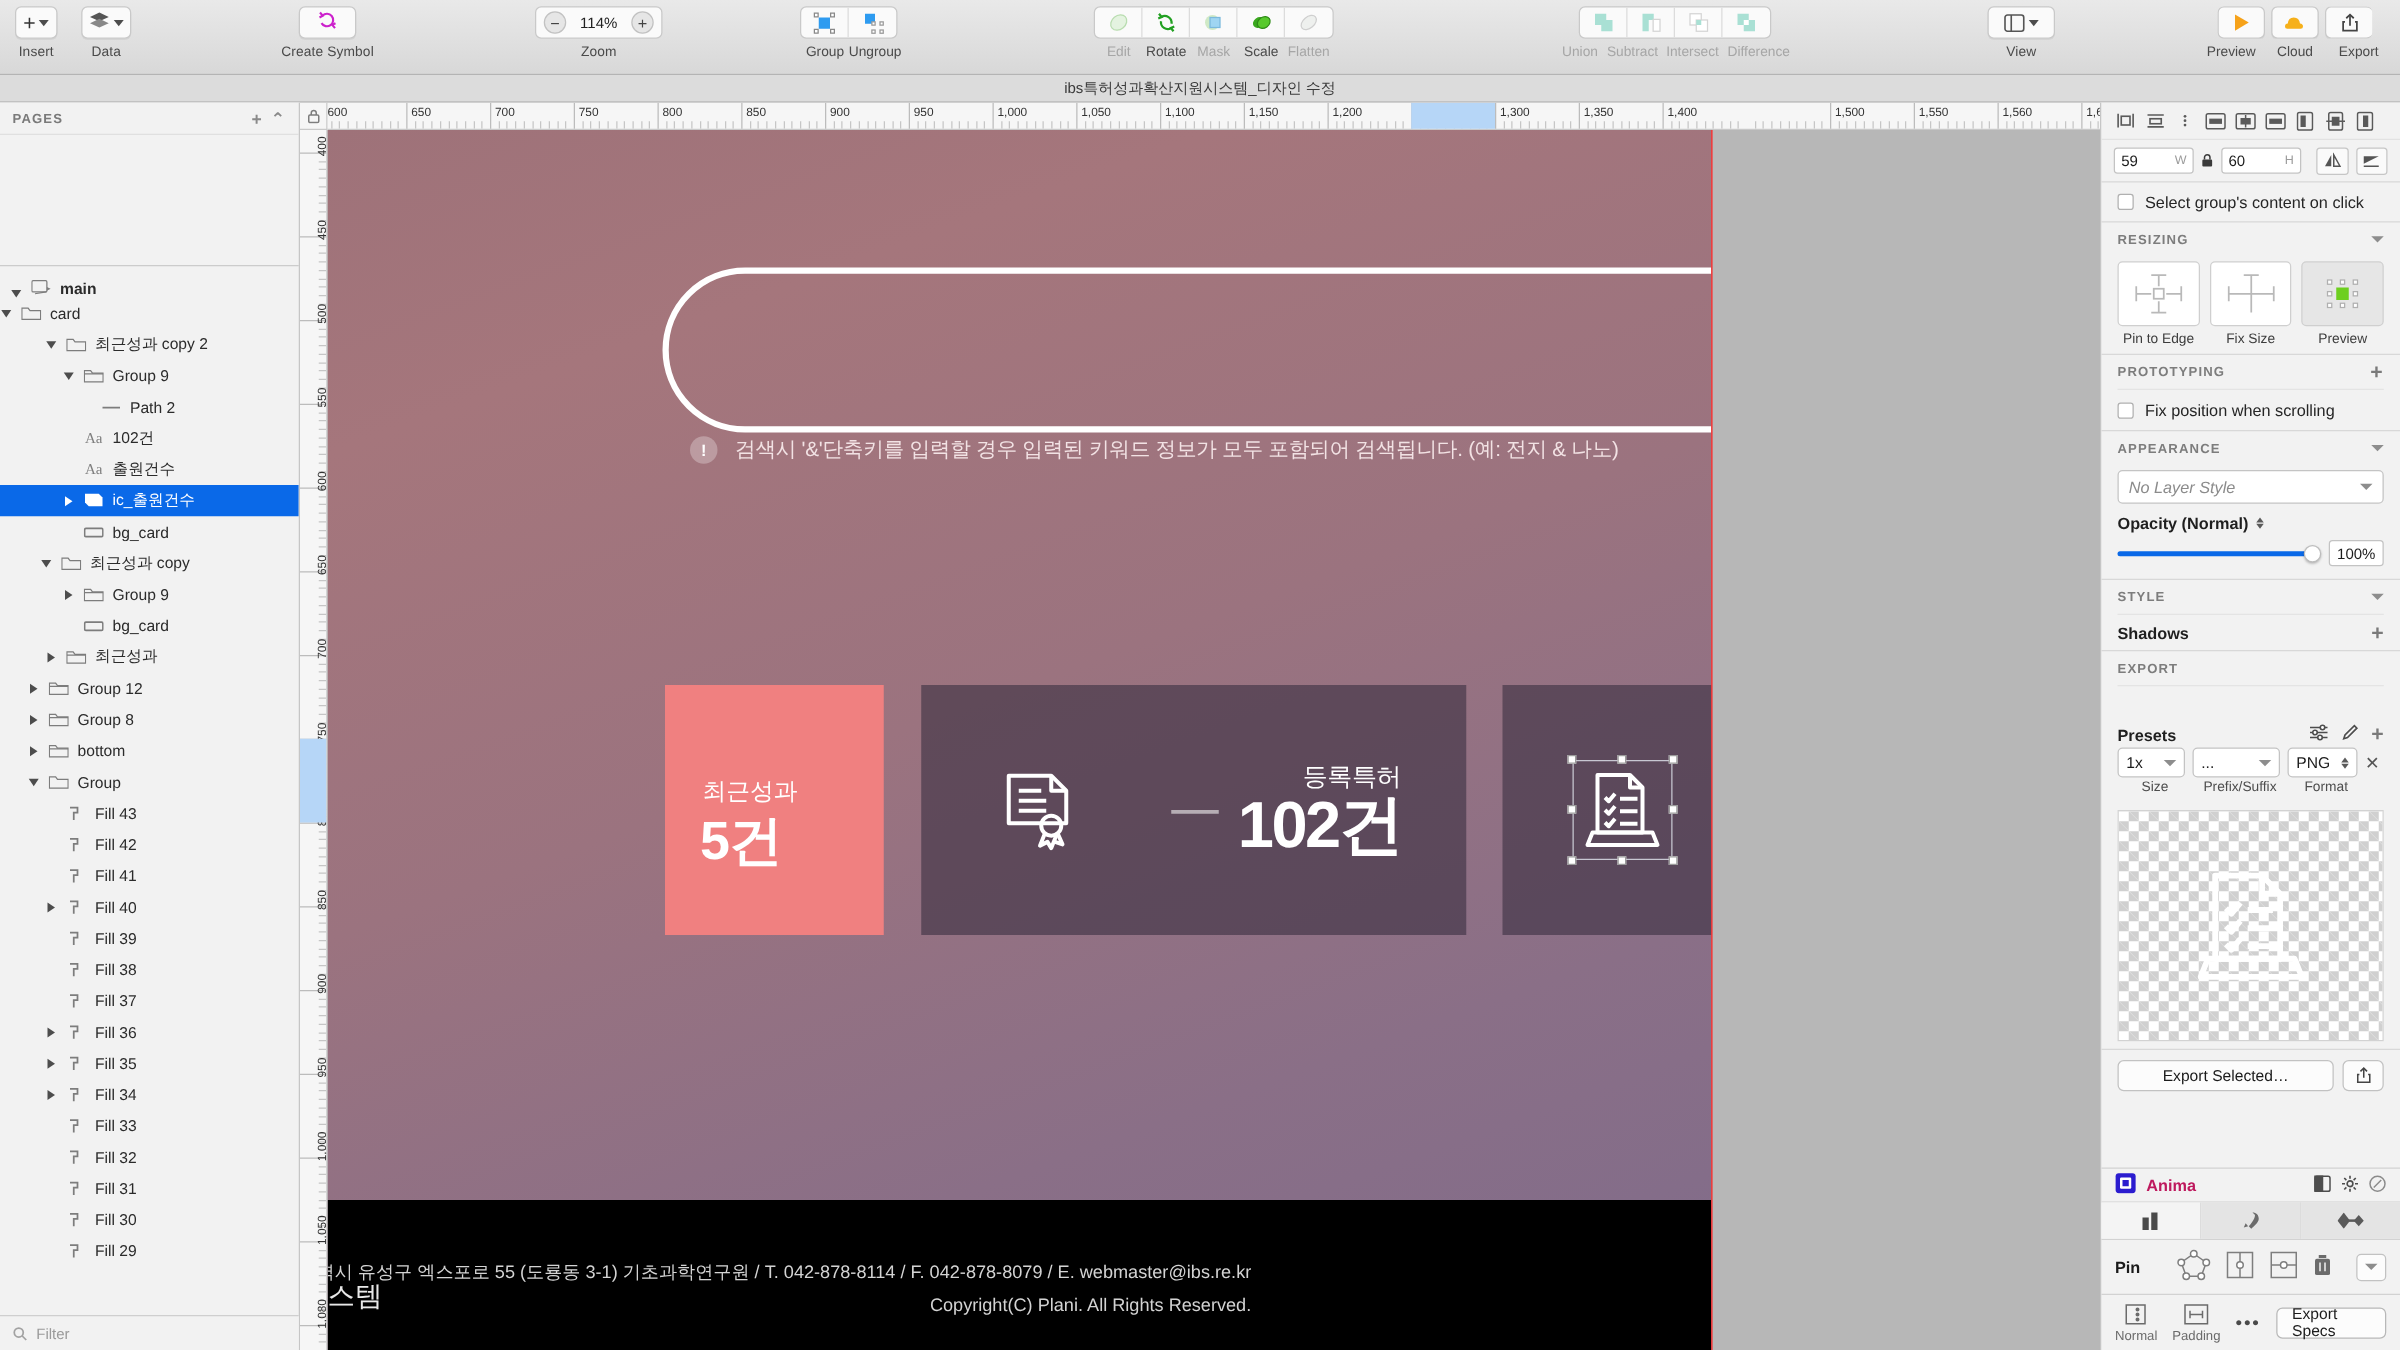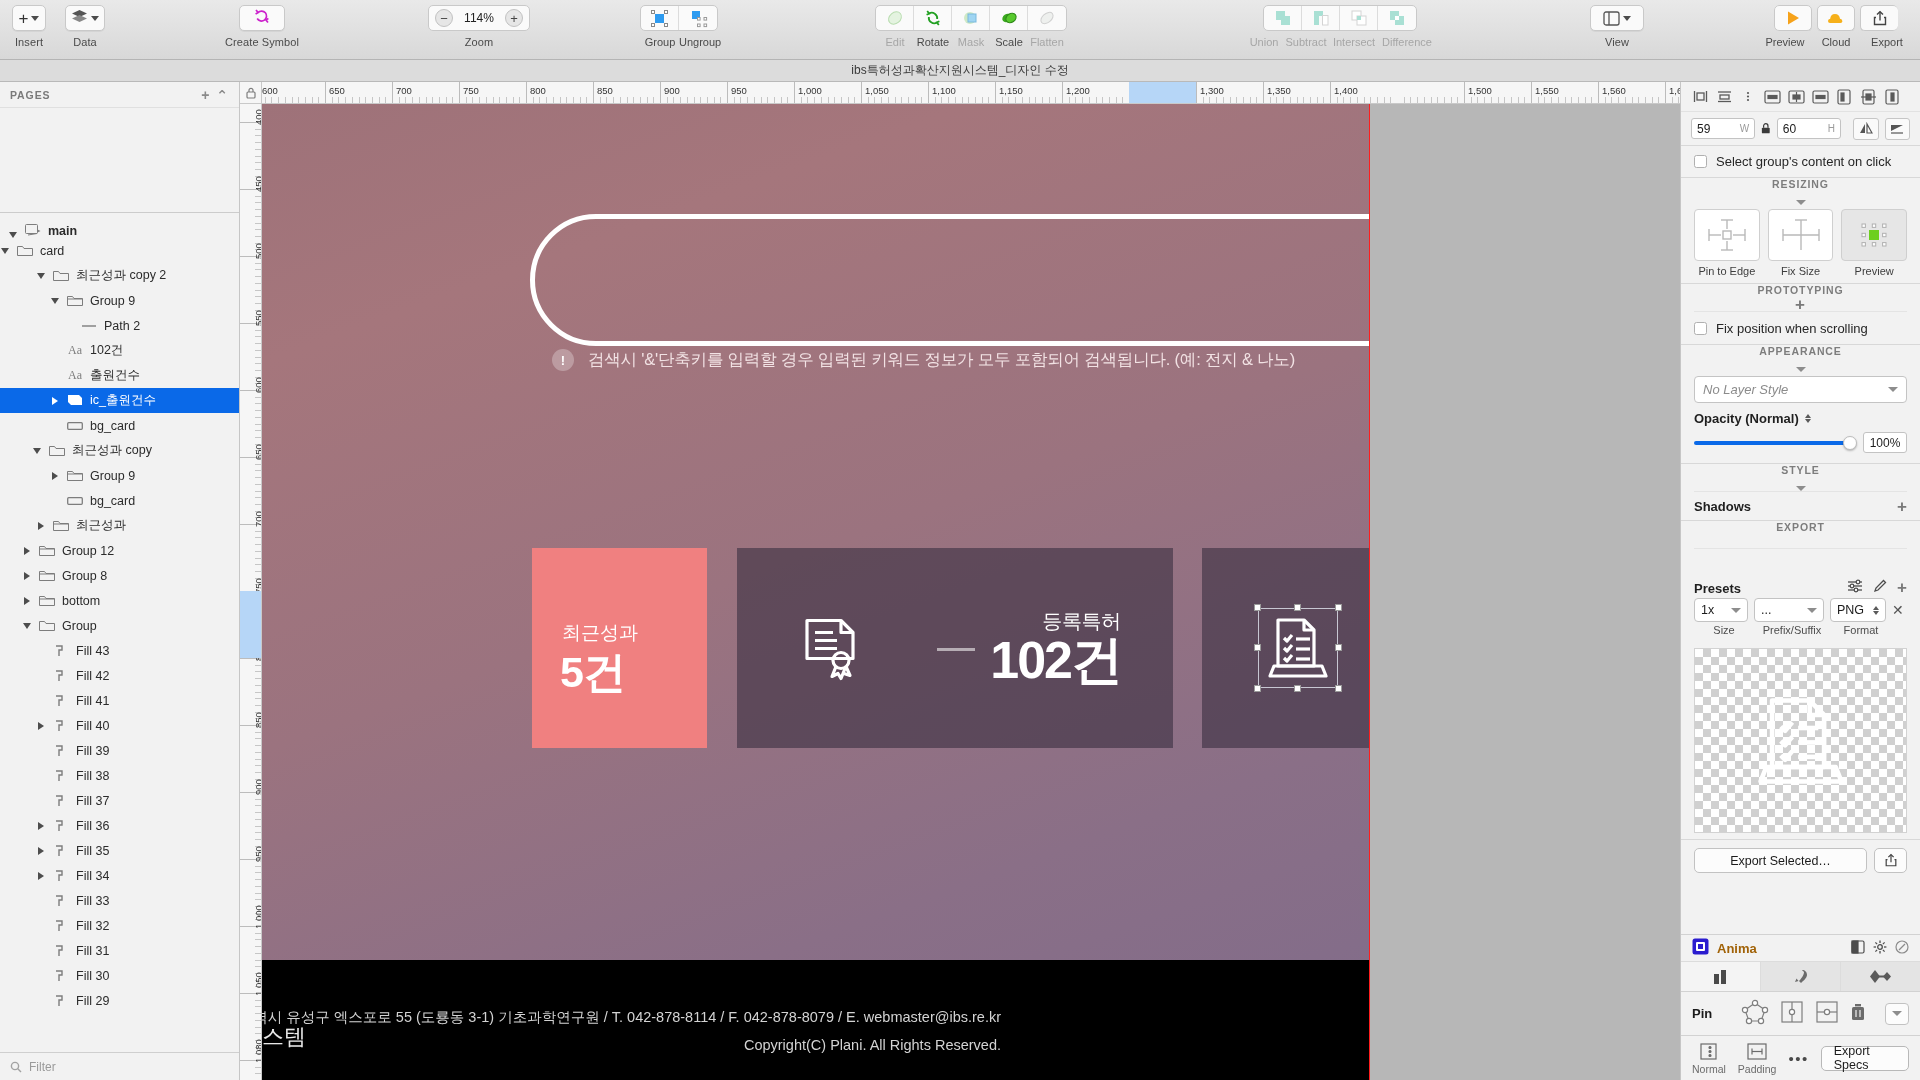--- a/index.html
+++ b/index.html
@@ -159,21 +159,21 @@
     height:21px; background:#fff; border:1px solid #c3c3c3; border-radius:3px;
     display:flex; align-items:center; justify-content:space-between; padding:0 5px; font-size:12px; color:#1b1b1b;
   }
   .numfield .unit { font-size:10px; color:#9b9b9b; }
   .mini-btn { width:29px;height:22px;background:#fafafa;border:1px solid #c6c6c6;border-radius:3px;display:flex;align-items:center;justify-content:center;}
   .checkrow { height:32px; display:flex; align-items:center; gap:9px; padding:0 13px; border-bottom:1px solid #d8d8d8; }
   .chk { width:13px;height:13px;border:1px solid #b0b0b0;border-radius:2.5px;background:#fff; }
   .checkrow span { font-size:13px; color:#262626; }
   .sect-head {
     height:27px; display:flex; align-items:center; padding:0 13px;
-    font-size:10.5px; font-weight:bold; letter-spacing:.9px; color:#7d7d7d;flex-direction:column;
+    font-size:10.5px; font-weight:bold; letter-spacing:.9px; color:#7d7d7d;
   }
   .sect-head .sp { flex:1; }
   .v-chev { width:0;height:0;border-left:5px solid transparent;border-right:5px solid transparent;border-top:5px solid #8d8d8d; }
   .plus { font-size:17px; color:#7a7a7a; line-height:1; }
   .resize-row { display:flex; gap:8px; padding:4px 13px 6px; }
   .rz { flex:1; }
   .rz .bx { height:52px; background:#fff; border:1px solid #cfcfcf; border-radius:4px; display:flex;align-items:center;justify-content:center;}
   .rz.act .bx { background:#e6e6e6; }
   .rz .cap { text-align:center; font-size:11px; color:#3d3d3d; margin-top:4px; }
   .divider { border-top:1px solid #d8d8d8; }
@@ -206,21 +206,21 @@
     background-image:
       linear-gradient(45deg,#d0d0d0 25%,transparent 25%,transparent 75%,#d0d0d0 75%),
       linear-gradient(45deg,#d0d0d0 25%,transparent 25%,transparent 75%,#d0d0d0 75%);
     background-size:16px 16px; background-position:0 0, 8px 8px;
     display:flex; align-items:center; justify-content:center;
   }
   .exp-btn-row { display:flex; gap:7px; padding:8px 13px 10px; }
   .exp-btn { flex:1; height:25px; background:#fcfcfc; border:1px solid #c2c2c2; border-radius:5px; display:flex; align-items:center; justify-content:center; font-size:12.5px; color:#1b1b1b; }
   .exp-sq { width:33px; height:25px; background:#fcfcfc; border:1px solid #c2c2c2; border-radius:5px; display:flex; align-items:center; justify-content:center; }
   .anima-head { height:28px; display:flex; align-items:center; gap:8px; padding:0 11px; border-top:1px solid #d2d2d2; border-bottom:1px solid #dcdcdc;}
-  .anima-head .nm { font-size:13px; font-weight:bold; color:#a16207; }
+  .anima-head .nm { font-size:13px; font-weight:bold; color:#be185d; }
   .anima-head .sp { flex:1; }
   .anima-tabs { display:flex; height:30px; border-bottom:1px solid #d2d2d2; }
   .anima-tabs > div { flex:1; display:flex; align-items:center; justify-content:center; border-right:1px solid #dcdcdc; background:#e4e4e4; }
   .anima-tabs > div.act { background:#f4f4f4; }
   .anima-tabs > div:last-child { border-right:none; }
   .pin-row { height:44px; display:flex; align-items:center; gap:9px; padding:0 11px; border-bottom:1px solid #d2d2d2; }
   .pin-row .lb { font-size:13px; font-weight:bold; color:#1b1b1b; width:44px; }
   .pin-row .sp { flex:1; }
   .pin-chev { width:26px;height:22px;background:#fcfcfc;border:1px solid #c2c2c2;border-radius:4px;display:flex;align-items:center;justify-content:center;}
   .bottom-row { height:44px; display:flex; align-items:center; gap:12px; padding:0 11px; }

